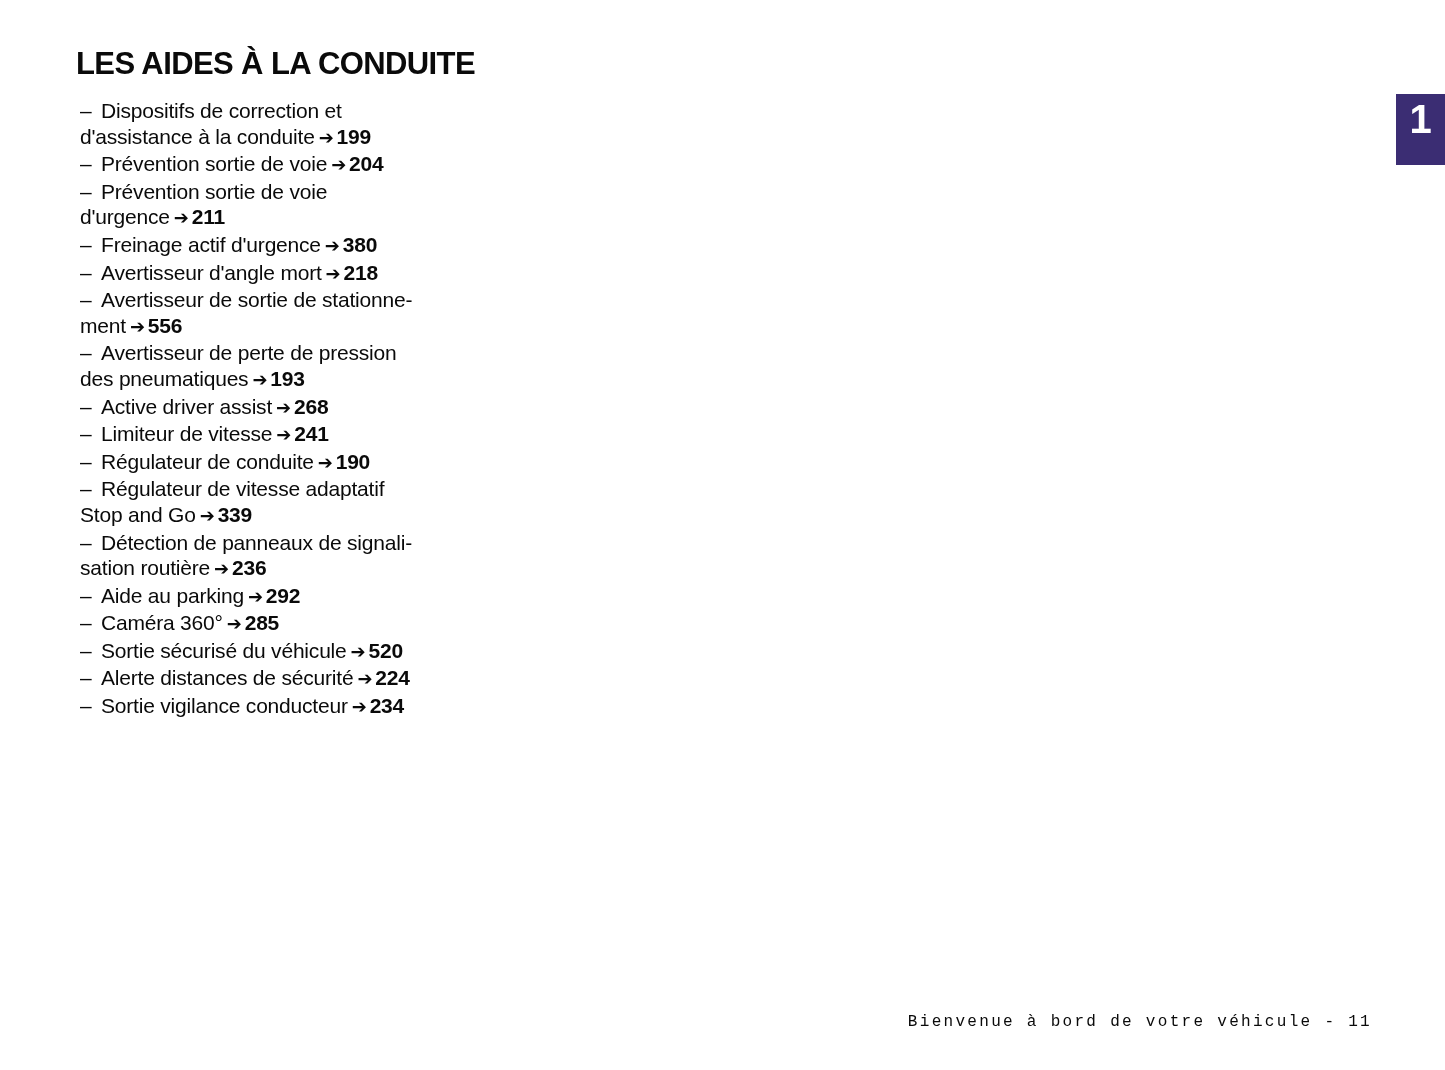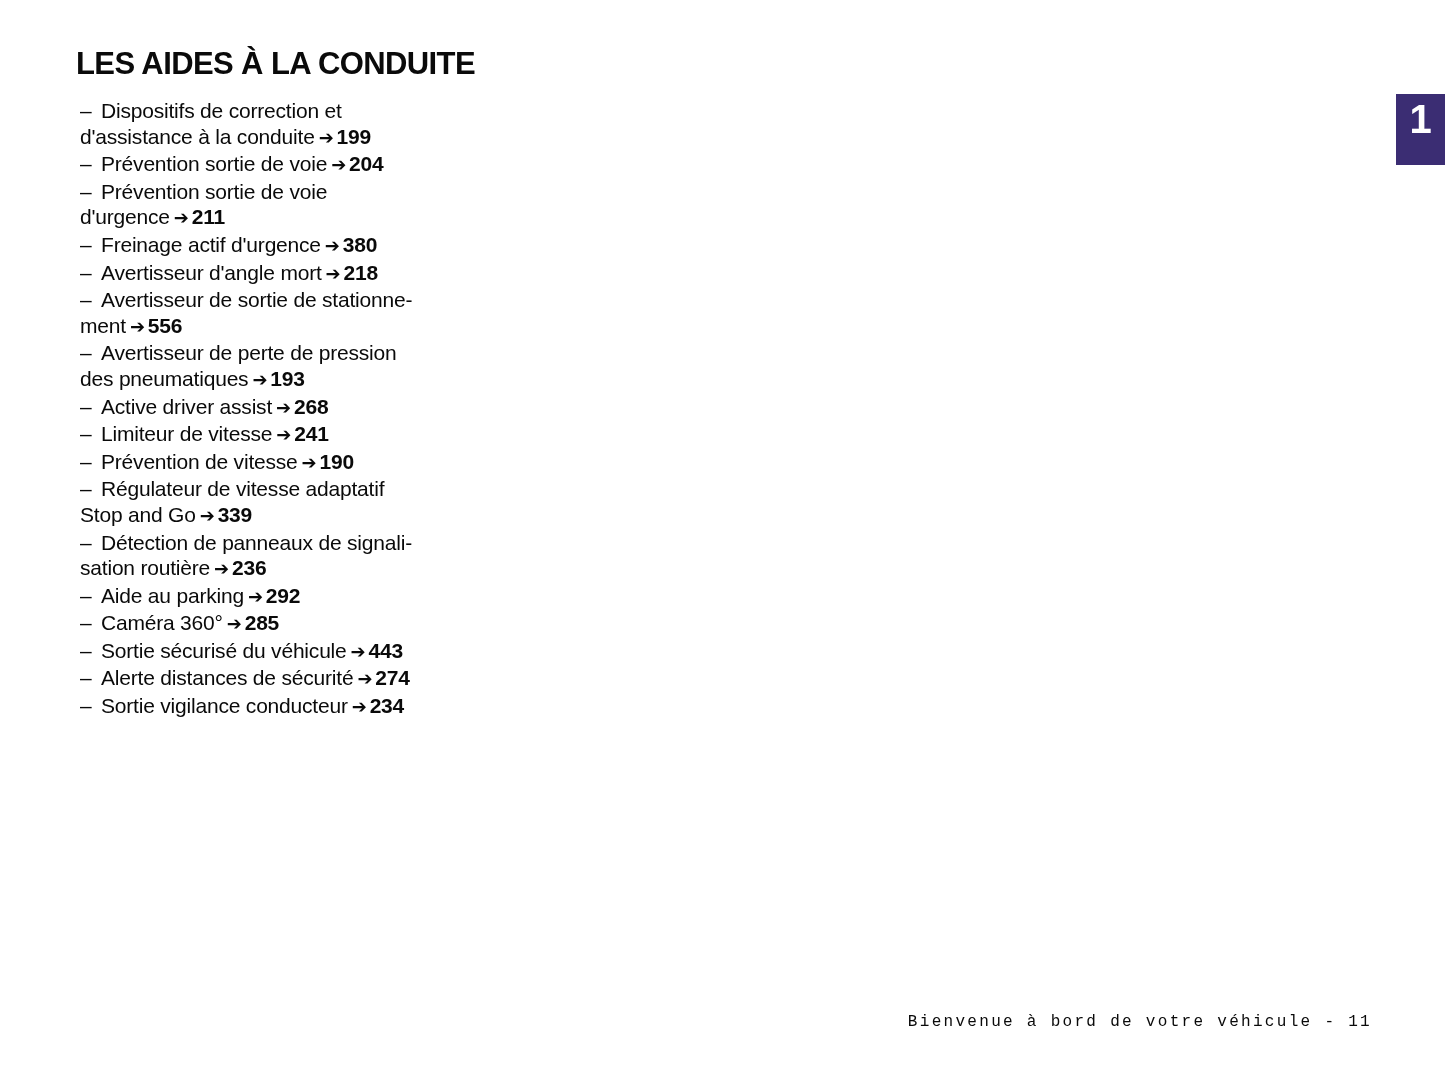--- a/index.html
+++ b/index.html
@@ -95,27 +95,27 @@
 <ul class="toc-list">
   <li class="toc-item"><span class="dash">–</span><span>Dispositifs de correction et<br>d'assistance à la conduite</span><span class="arrow">➔</span><span class="page">199</span></li>
   <li class="toc-item"><span class="dash">–</span><span>Prévention sortie de voie</span><span class="arrow">➔</span><span class="page">204</span></li>
   <li class="toc-item"><span class="dash">–</span><span>Prévention sortie de voie<br>d'urgence</span><span class="arrow">➔</span><span class="page">211</span></li>
   <li class="toc-item"><span class="dash">–</span><span>Freinage actif d'urgence</span><span class="arrow">➔</span><span class="page">380</span></li>
   <li class="toc-item"><span class="dash">–</span><span>Avertisseur d'angle mort</span><span class="arrow">➔</span><span class="page">218</span></li>
   <li class="toc-item"><span class="dash">–</span><span>Avertisseur de sortie de stationne-<br>ment</span><span class="arrow">➔</span><span class="page">556</span></li>
   <li class="toc-item"><span class="dash">–</span><span>Avertisseur de perte de pression<br>des pneumatiques</span><span class="arrow">➔</span><span class="page">193</span></li>
   <li class="toc-item"><span class="dash">–</span><span>Active driver assist</span><span class="arrow">➔</span><span class="page">268</span></li>
   <li class="toc-item"><span class="dash">–</span><span>Limiteur de vitesse</span><span class="arrow">➔</span><span class="page">241</span></li>
-  <li class="toc-item"><span class="dash">–</span><span>Prévention de vitesse</span><span class="arrow">➔</span><span class="page">190</span></li>
+  <li class="toc-item"><span class="dash">–</span><span>Régulateur de conduite</span><span class="arrow">➔</span><span class="page">190</span></li>
   <li class="toc-item"><span class="dash">–</span><span>Régulateur de vitesse adaptatif<br>Stop and Go</span><span class="arrow">➔</span><span class="page">339</span></li>
   <li class="toc-item"><span class="dash">–</span><span>Détection de panneaux de signali-<br>sation routière</span><span class="arrow">➔</span><span class="page">236</span></li>
   <li class="toc-item"><span class="dash">–</span><span>Aide au parking</span><span class="arrow">➔</span><span class="page">292</span></li>
   <li class="toc-item"><span class="dash">–</span><span>Caméra 360°</span><span class="arrow">➔</span><span class="page">285</span></li>
-  <li class="toc-item"><span class="dash">–</span><span>Sortie sécurisé du véhicule</span><span class="arrow">➔</span><span class="page">443</span></li>
-  <li class="toc-item"><span class="dash">–</span><span>Alerte distances de sécurité</span><span class="arrow">➔</span><span class="page">274</span></li>
+  <li class="toc-item"><span class="dash">–</span><span>Sortie sécurisé du véhicule</span><span class="arrow">➔</span><span class="page">520</span></li>
+  <li class="toc-item"><span class="dash">–</span><span>Alerte distances de sécurité</span><span class="arrow">➔</span><span class="page">224</span></li>
   <li class="toc-item"><span class="dash">–</span><span>Sortie vigilance conducteur</span><span class="arrow">➔</span><span class="page">234</span></li>
 </ul>
 
 <div class="chapter-tab">
   <span>1</span>
 </div>
 
 <div class="footer">Bienvenue à bord de votre véhicule - 11</div>
 
 </body></html>

